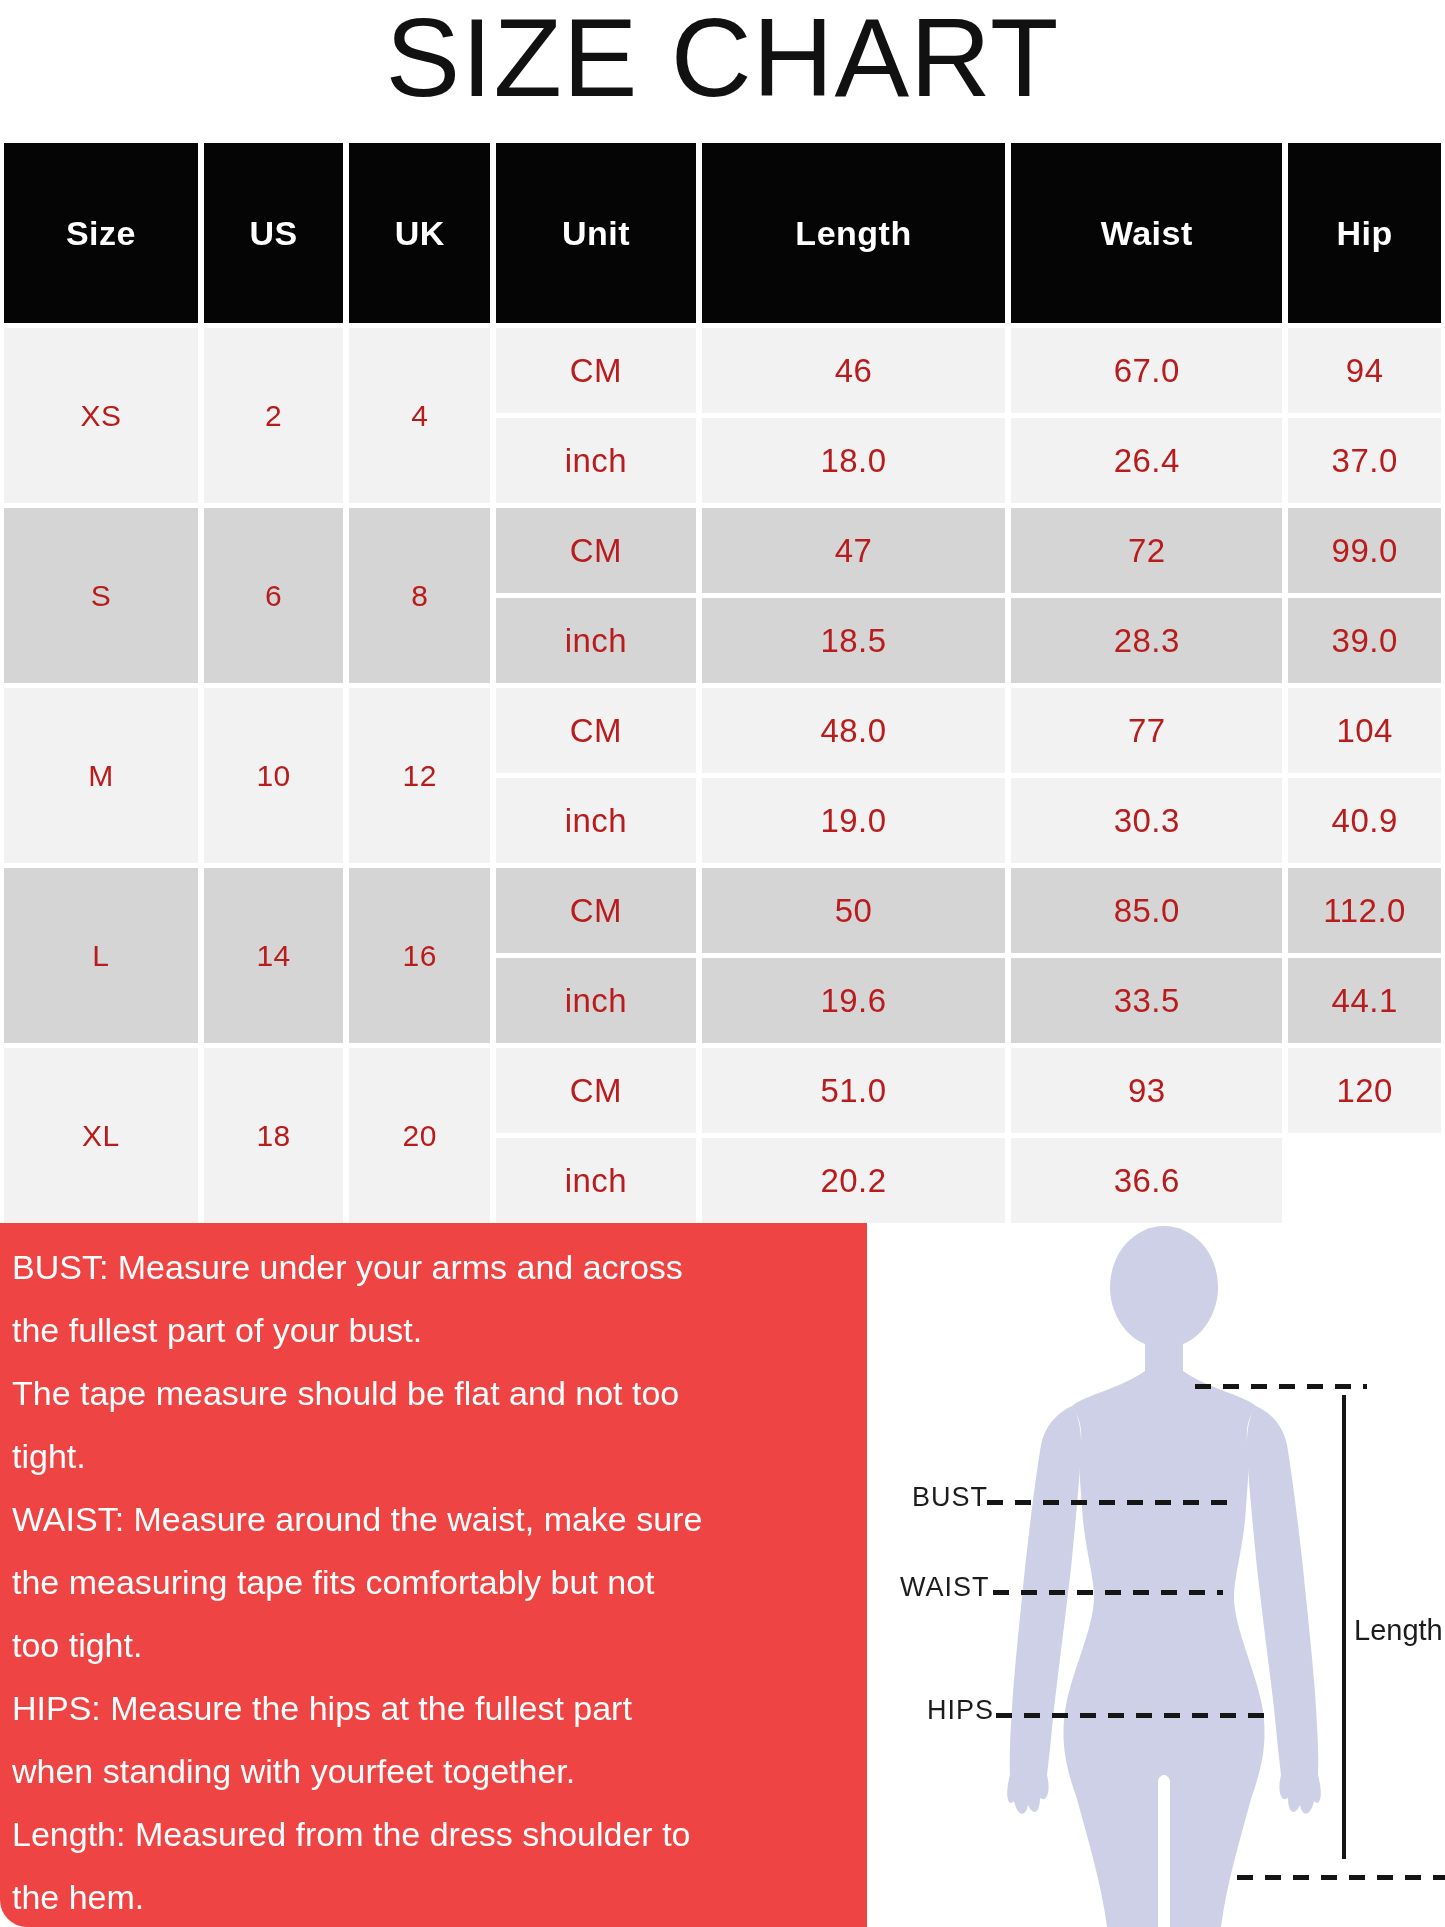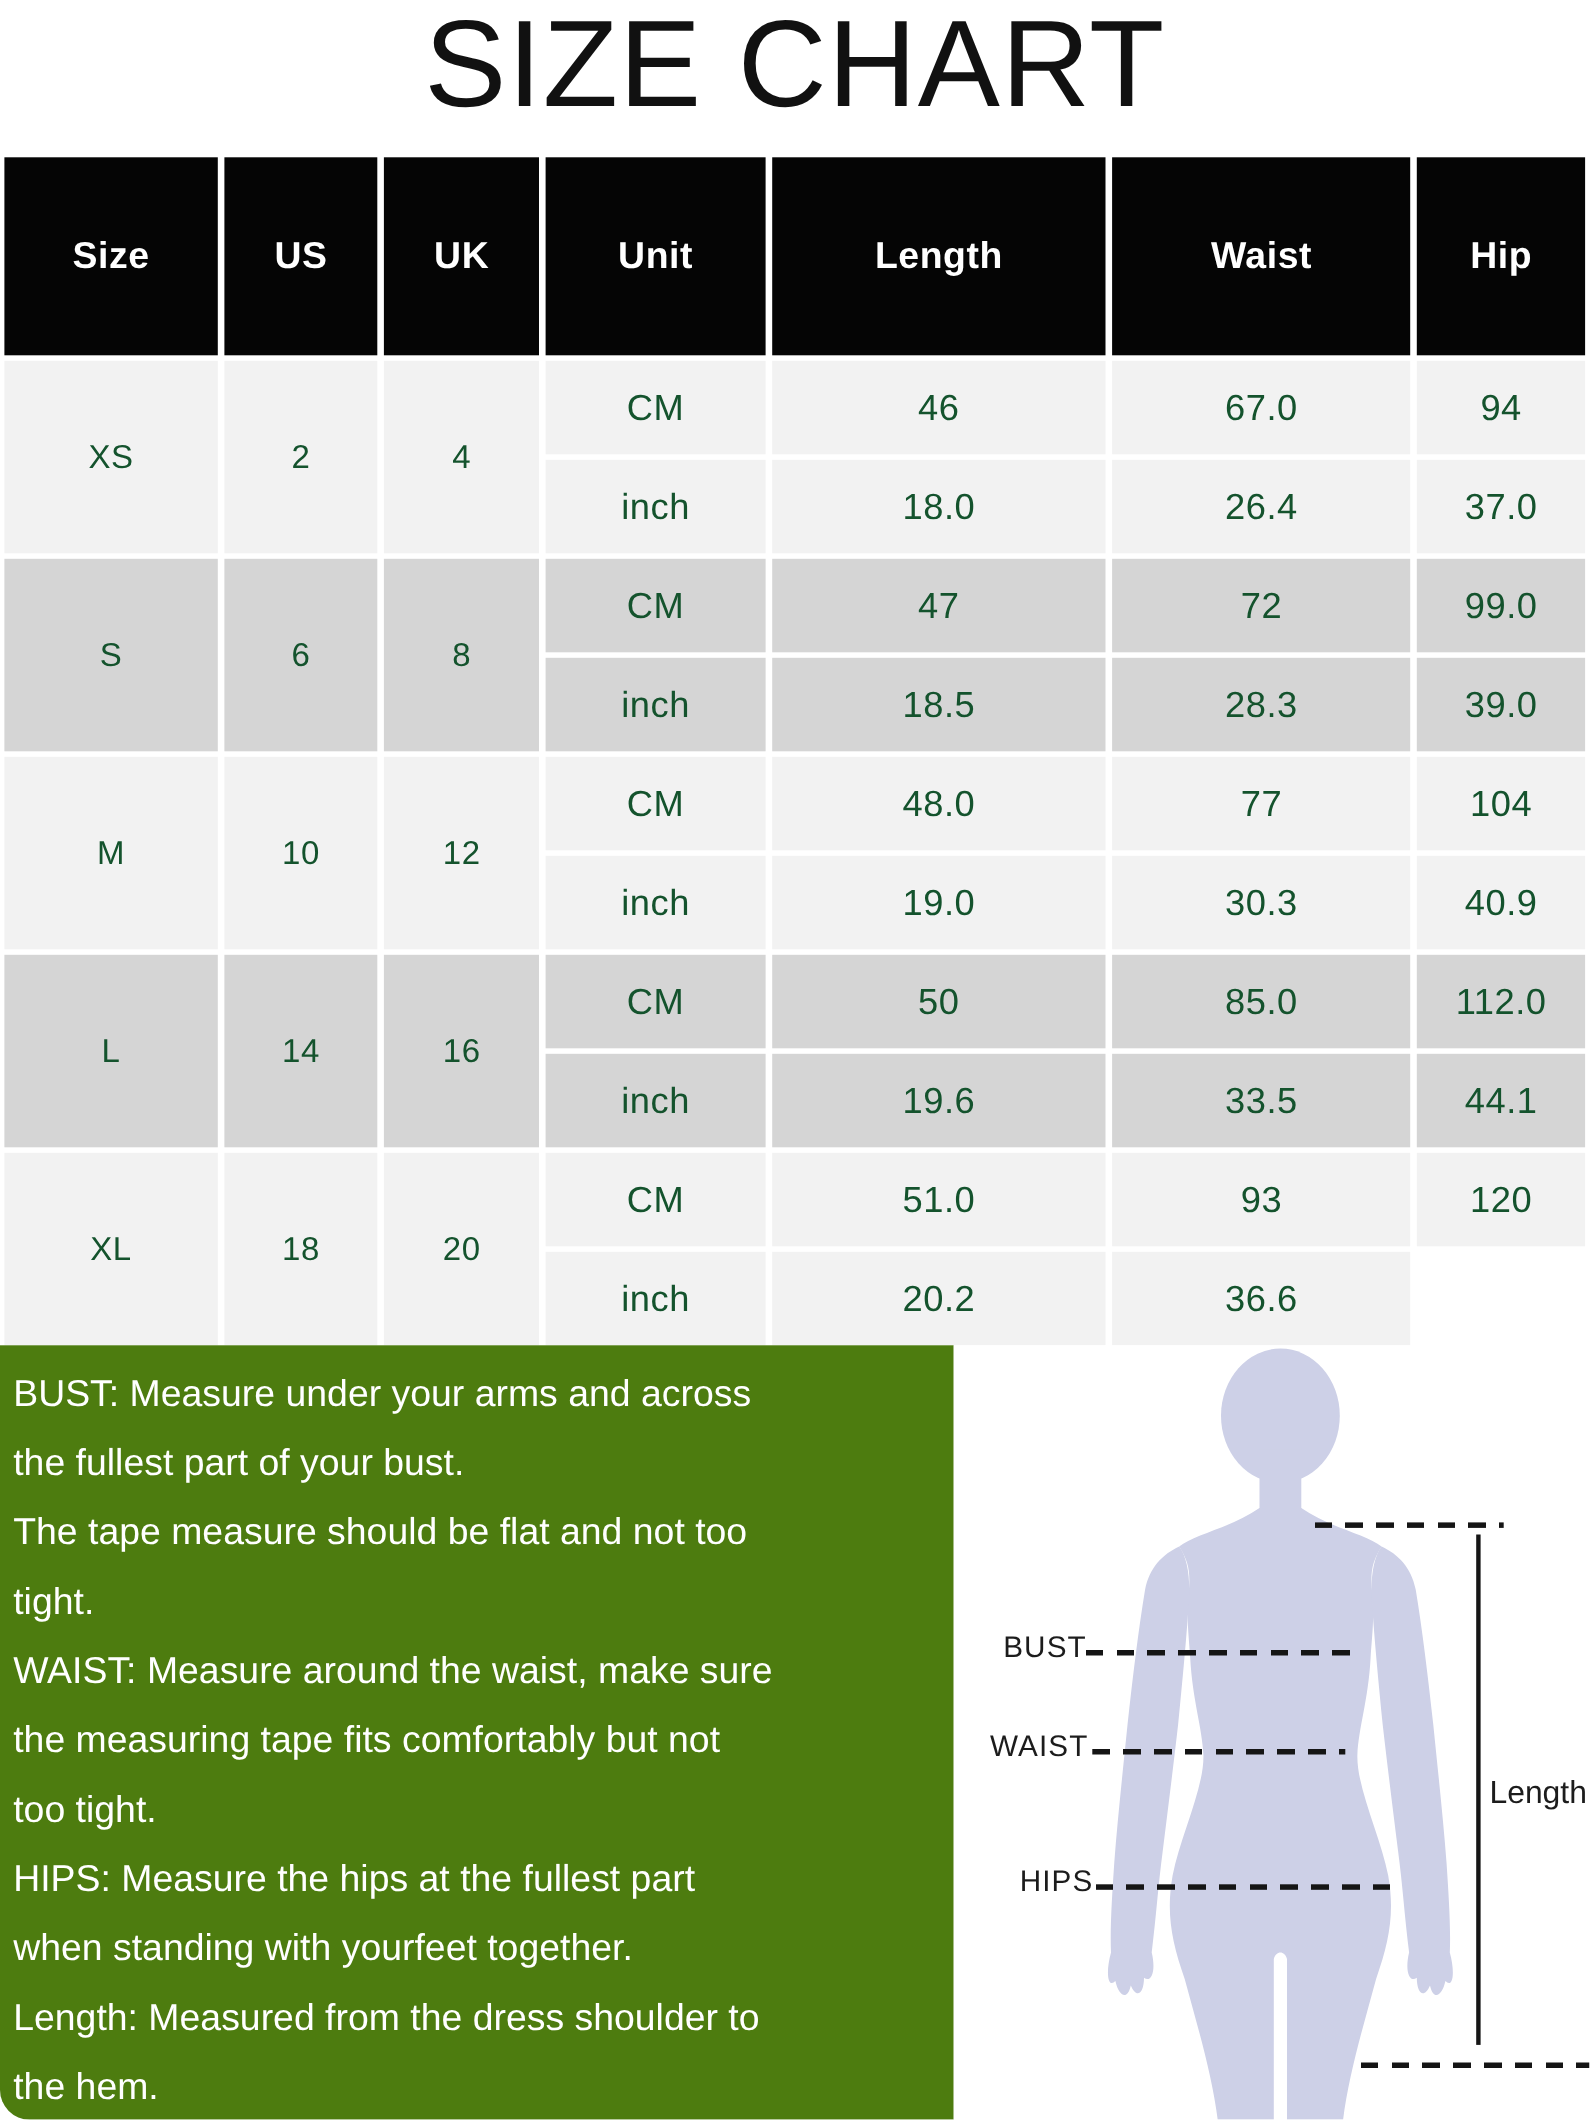--- a/index.html
+++ b/index.html
@@ -8,27 +8,27 @@
 
   .title { height:112px; line-height:116px; text-align:center; font-size:112px;
            font-weight:500; letter-spacing:1px; color:#111; }
 
   .table-wrap { margin-top:31px; padding:0 4px; }
   .grid { display:grid; grid-template-columns:193fr 139fr 140fr 199fr 302fr 270fr 152fr; column-gap:6px; }
   .thead { grid-template-rows:180px; }
   .hcell { background:#050505; color:#ffffff; font-weight:700; font-size:34px; letter-spacing:0.5px;
            display:flex; align-items:center; justify-content:center; }
   .group { grid-template-rows:85px 85px; row-gap:5px; margin-top:5px; }
-  .cell { background:#f2f2f2; color:#14532d; font-size:33px; font-weight:300; letter-spacing:0.5px;
+  .cell { background:#f2f2f2; color:#b91c1c; font-size:33px; font-weight:300; letter-spacing:0.5px;
           display:flex; align-items:center; justify-content:center; }
   .g-dark .cell { background:#d5d5d5; }
   .span2 { grid-row:span 2; font-size:30px; }
 
   .bottom { display:flex; height:704px; margin-top:0; }
-  .instructions { width:867px; height:704px; background:#4d7c0f; padding:13px 8px 0 12px; }
+  .instructions { width:867px; height:704px; background:#ef4444; padding:13px 8px 0 12px; }
   .instr-line { color:#ffffff; font-size:34px; line-height:63px; white-space:nowrap; overflow:hidden; }
 
   .figure-area { position:relative; flex:1; background:#ffffff; }
   .figure-area svg { position:absolute; left:0; top:0; }
   .dash { position:absolute; height:5px;
           background:repeating-linear-gradient(to right,#151515 0 16px,transparent 16px 28px); }
   .lbl { position:absolute; font-size:27px; color:#1c1c1c; letter-spacing:1px; white-space:nowrap; }
   .vline { position:absolute; width:4px; background:#151515; }
   .len-lbl { position:absolute; font-size:29px; color:#1c1c1c; white-space:nowrap; }
 </style>

